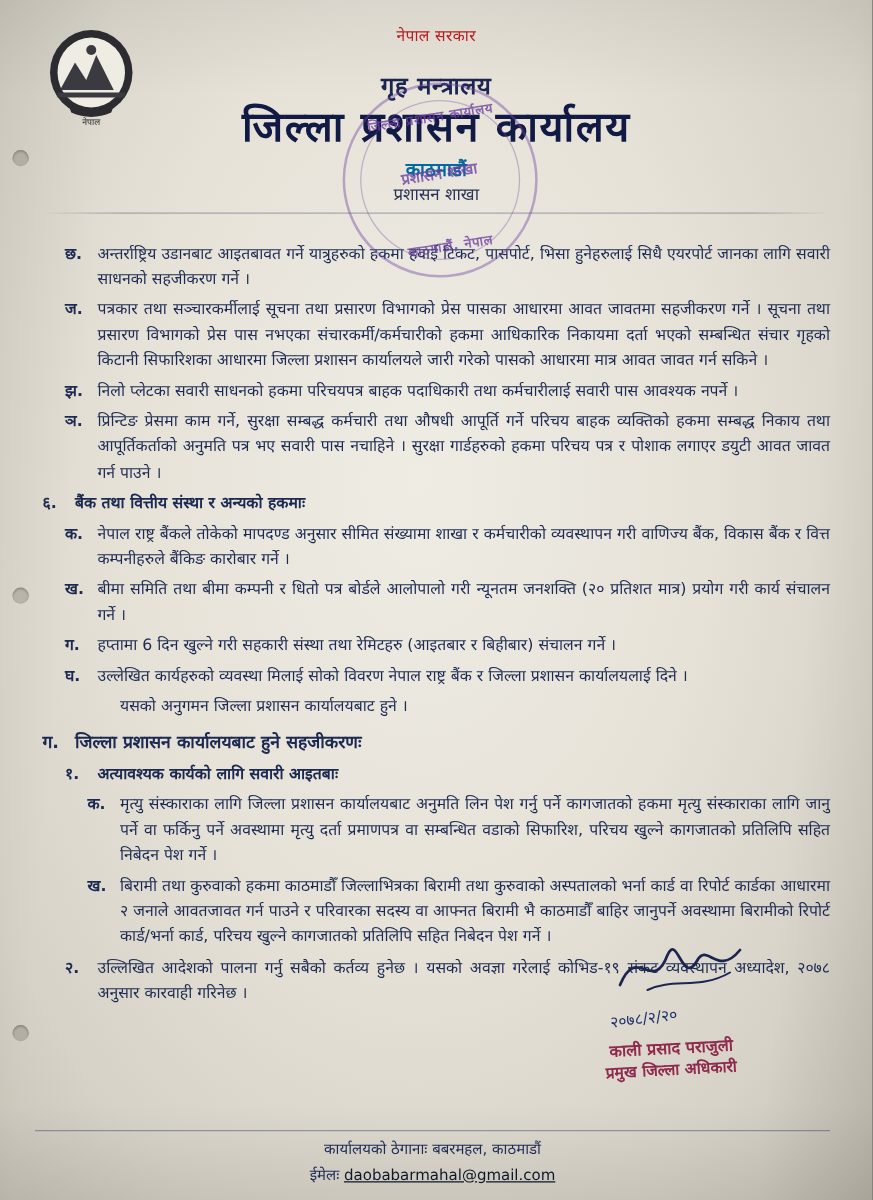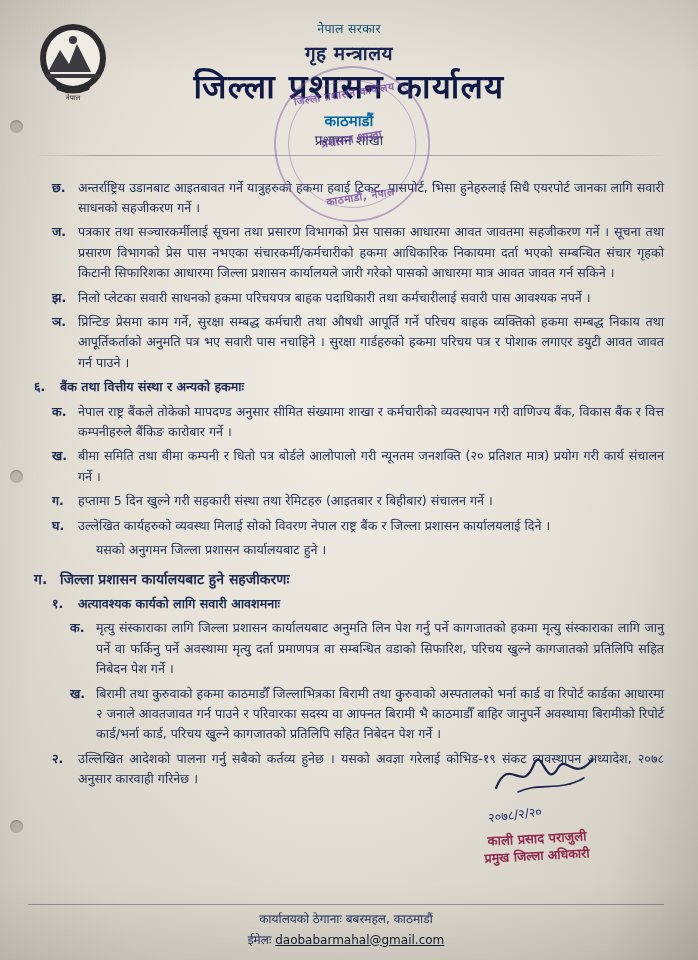--- a/index.html
+++ b/index.html
@@ -47,28 +47,28 @@
   .emblem {
     position: absolute;
     left: 2px;
     top: 6px;
     width: 74px;
     height: 86px;
   }
   .gov-line {
     font-size: 12.5px;
     letter-spacing: .3px;
-    color: #0c4a6e;
+    color: #b91c1c;
     line-height: 1.5;
   }
   .ministry {
     font-size: 19px;
     font-weight: bold;
     color: #1b2550;
-    margin-top: 1px;
+    margin-top: 16px;
     letter-spacing: .5px;
   }
   .office-title {
     font-size: 33px;
     font-weight: bold;
     color: #101a44;
     margin-top: 2px;
     letter-spacing: 1.2px;
     line-height: 1.15;
   }
@@ -295,37 +295,37 @@
         <div class="para lvl-2">
           <div class="marker">क.</div>
           <div class="text">नेपाल राष्ट्र बैंकले तोकेको मापदण्ड अनुसार सीमित संख्यामा शाखा र कर्मचारीको व्यवस्थापन गरी वाणिज्य बैंक, विकास बैंक र वित्त कम्पनीहरुले बैंकिङ कारोबार गर्ने ।</div>
         </div>
         <div class="para lvl-2">
           <div class="marker">ख.</div>
           <div class="text">बीमा समिति तथा बीमा कम्पनी र धितो पत्र बोर्डले आलोपालो गरी न्यूनतम जनशक्ति (२० प्रतिशत मात्र) प्रयोग गरी कार्य संचालन गर्ने ।</div>
         </div>
         <div class="para lvl-2">
           <div class="marker">ग.</div>
-          <div class="text">हप्तामा 5 दिन खुल्ने गरी सहकारी संस्था तथा रेमिटहरु (आइतबार र बिहीबार) संचालन गर्ने ।</div>
+          <div class="text">हप्तामा 6 दिन खुल्ने गरी सहकारी संस्था तथा रेमिटहरु (आइतबार र बिहीबार) संचालन गर्ने ।</div>
         </div>
         <div class="para lvl-2">
           <div class="marker">घ.</div>
           <div class="text">उल्लेखित कार्यहरुको व्यवस्था मिलाई सोको विवरण नेपाल राष्ट्र बैंक र जिल्ला प्रशासन कार्यालयलाई दिने ।</div>
         </div>
         <div class="para lvl-3">
           <div class="marker"></div>
           <div class="text">यसको अनुगमन जिल्ला प्रशासन कार्यालयबाट हुने ।</div>
         </div>
         <div class="para lvl-1 heading big-head section-head">
           <div class="marker">ग.</div>
           <div class="text">जिल्ला प्रशासन कार्यालयबाट हुने सहजीकरणः</div>
         </div>
         <div class="para lvl-2 heading">
           <div class="marker">१.</div>
-          <div class="text">अत्यावश्यक कार्यको लागि सवारी आवशमनाः</div>
+          <div class="text">अत्यावश्यक कार्यको लागि सवारी आइतबाः</div>
         </div>
         <div class="para lvl-3">
           <div class="marker">क.</div>
           <div class="text">मृत्यु संस्काराका लागि जिल्ला प्रशासन कार्यालयबाट अनुमति लिन पेश गर्नु पर्ने कागजातको हकमा मृत्यु संस्काराका लागि जानु पर्ने वा फर्किनु पर्ने अवस्थामा मृत्यु दर्ता प्रमाणपत्र वा सम्बन्धित वडाको सिफारिश, परिचय खुल्ने कागजातको प्रतिलिपि सहित निबेदन पेश गर्ने ।</div>
         </div>
         <div class="para lvl-3">
           <div class="marker">ख.</div>
           <div class="text">बिरामी तथा कुरुवाको हकमा काठमाडौँ जिल्लाभित्रका बिरामी तथा कुरुवाको अस्पतालको भर्ना कार्ड वा रिपोर्ट कार्डका आधारमा २ जनाले आवतजावत गर्न पाउने र परिवारका सदस्य वा आफ्नत बिरामी भै काठमाडौँ बाहिर जानुपर्ने अवस्थामा बिरामीको रिपोर्ट कार्ड/भर्ना कार्ड, परिचय खुल्ने कागजातको प्रतिलिपि सहित निबेदन पेश गर्ने ।</div>
         </div>
         <div class="para lvl-2">

